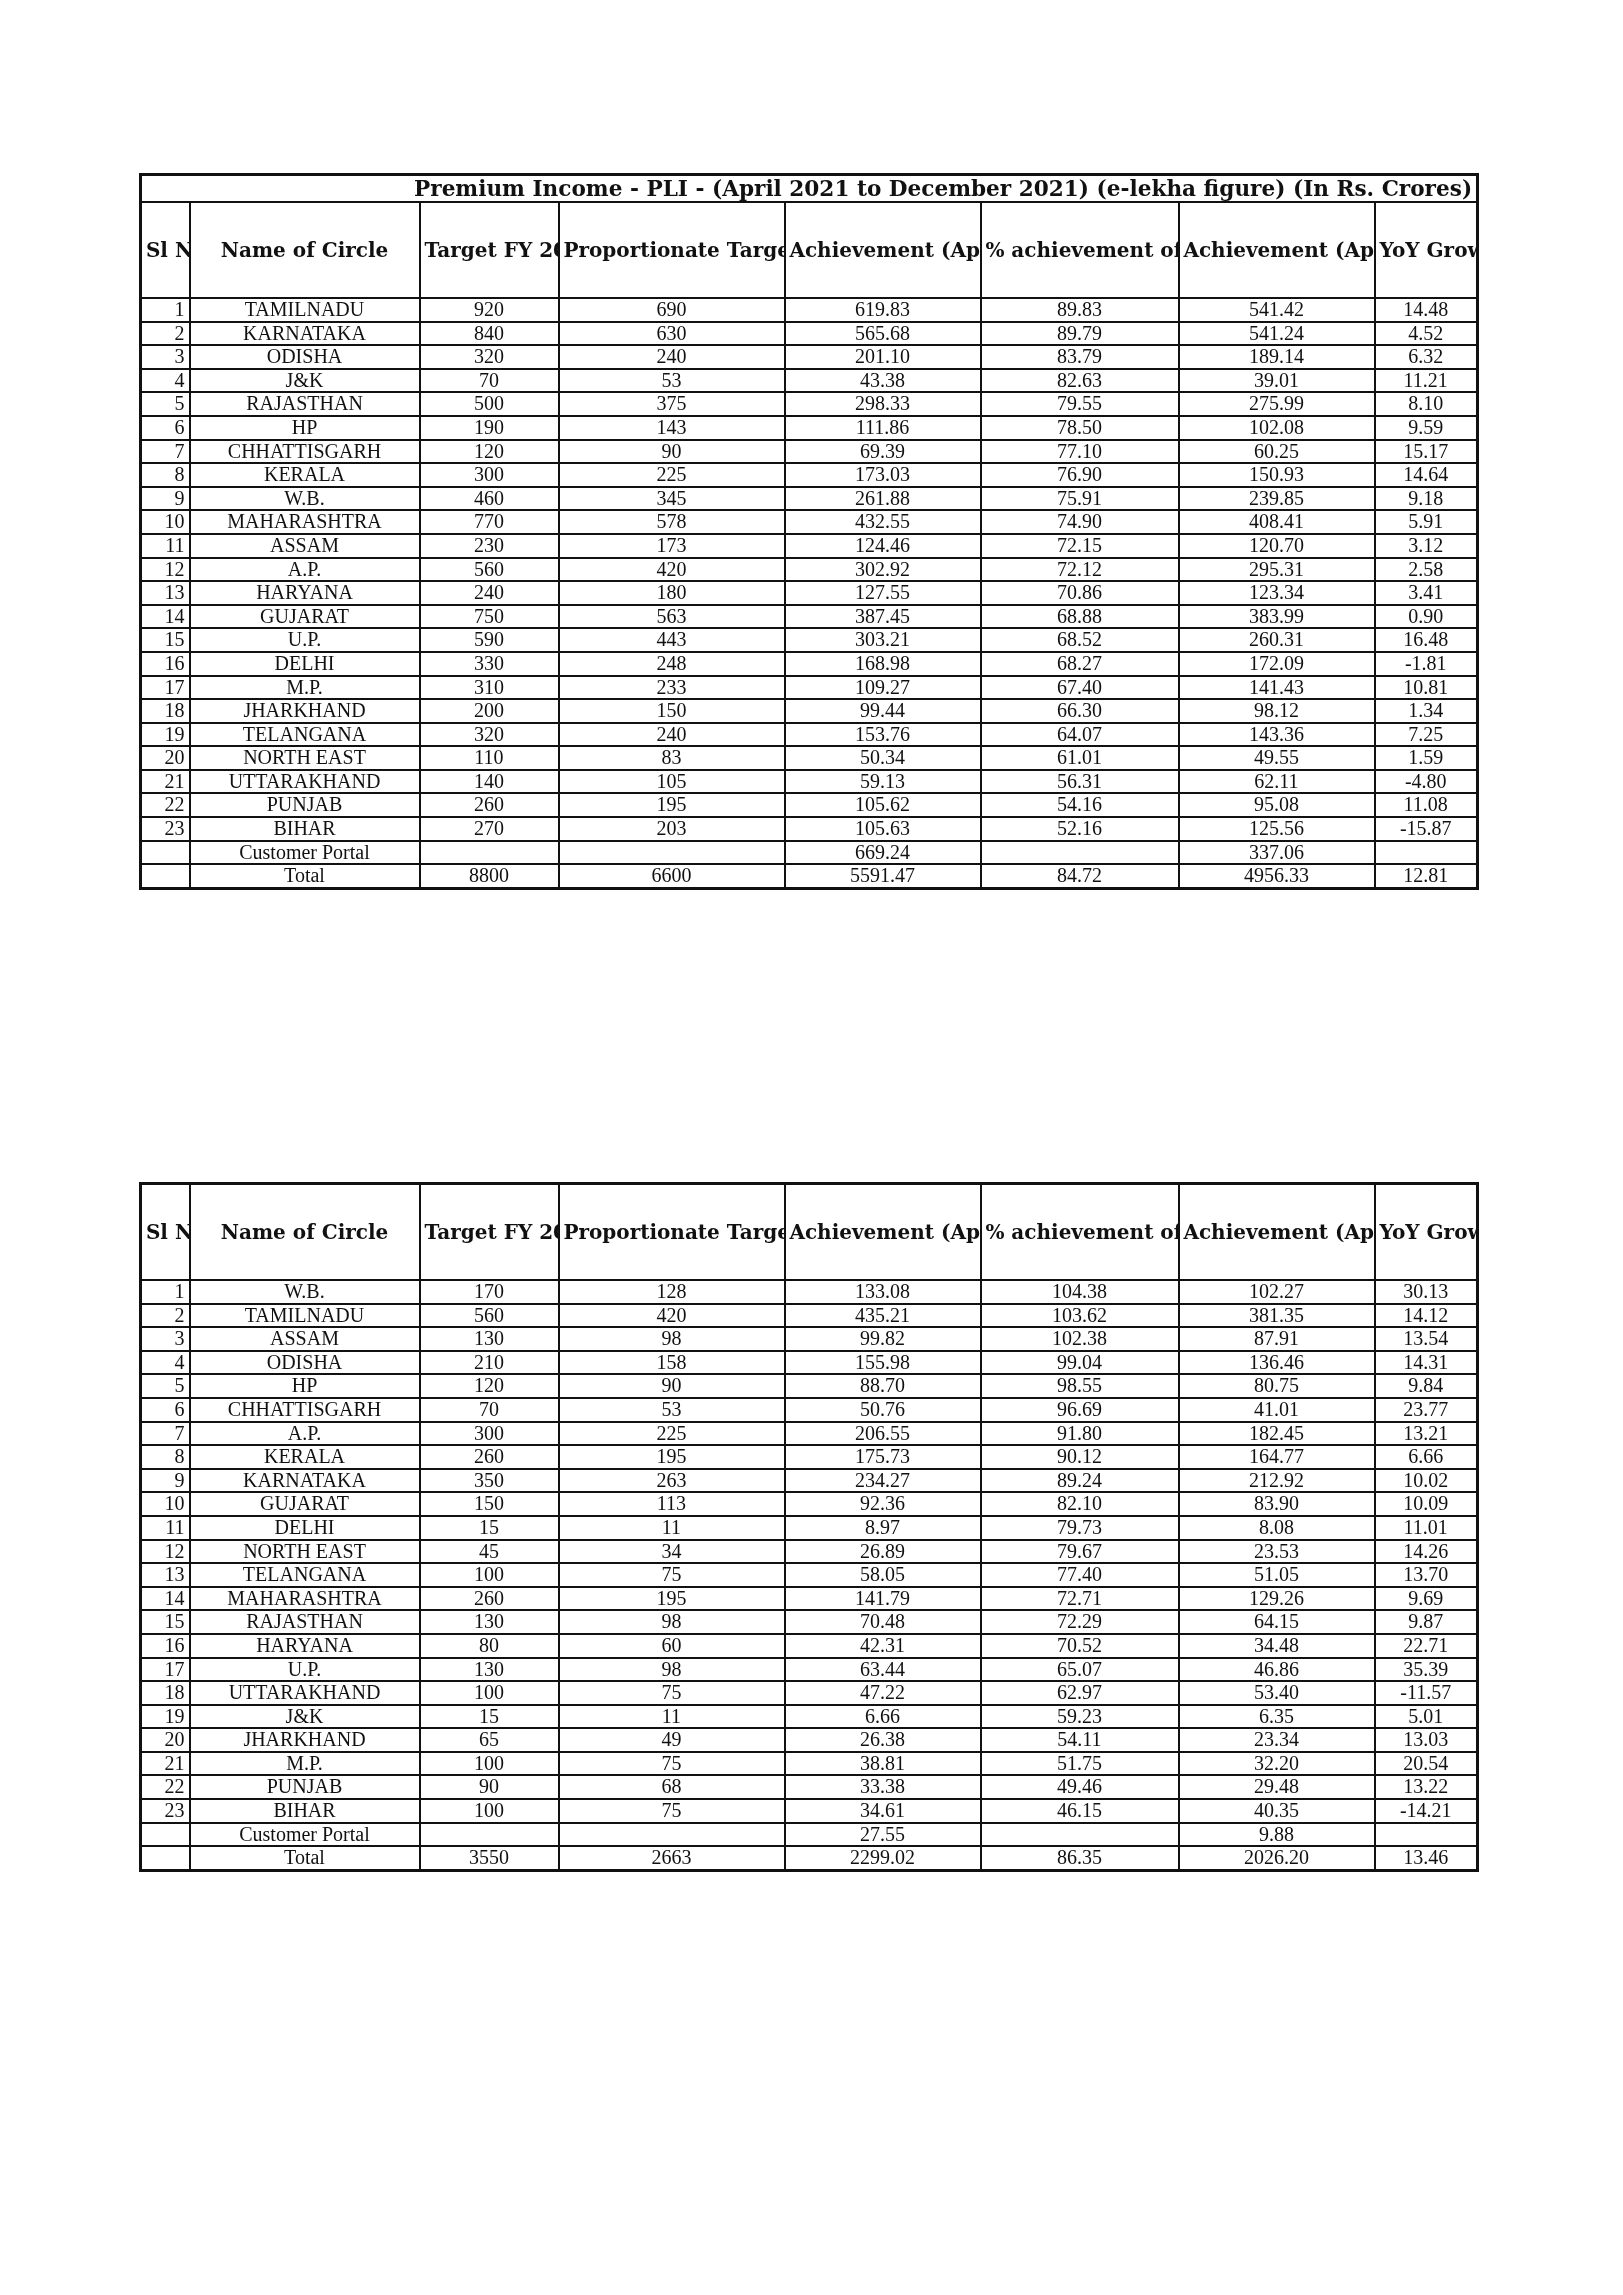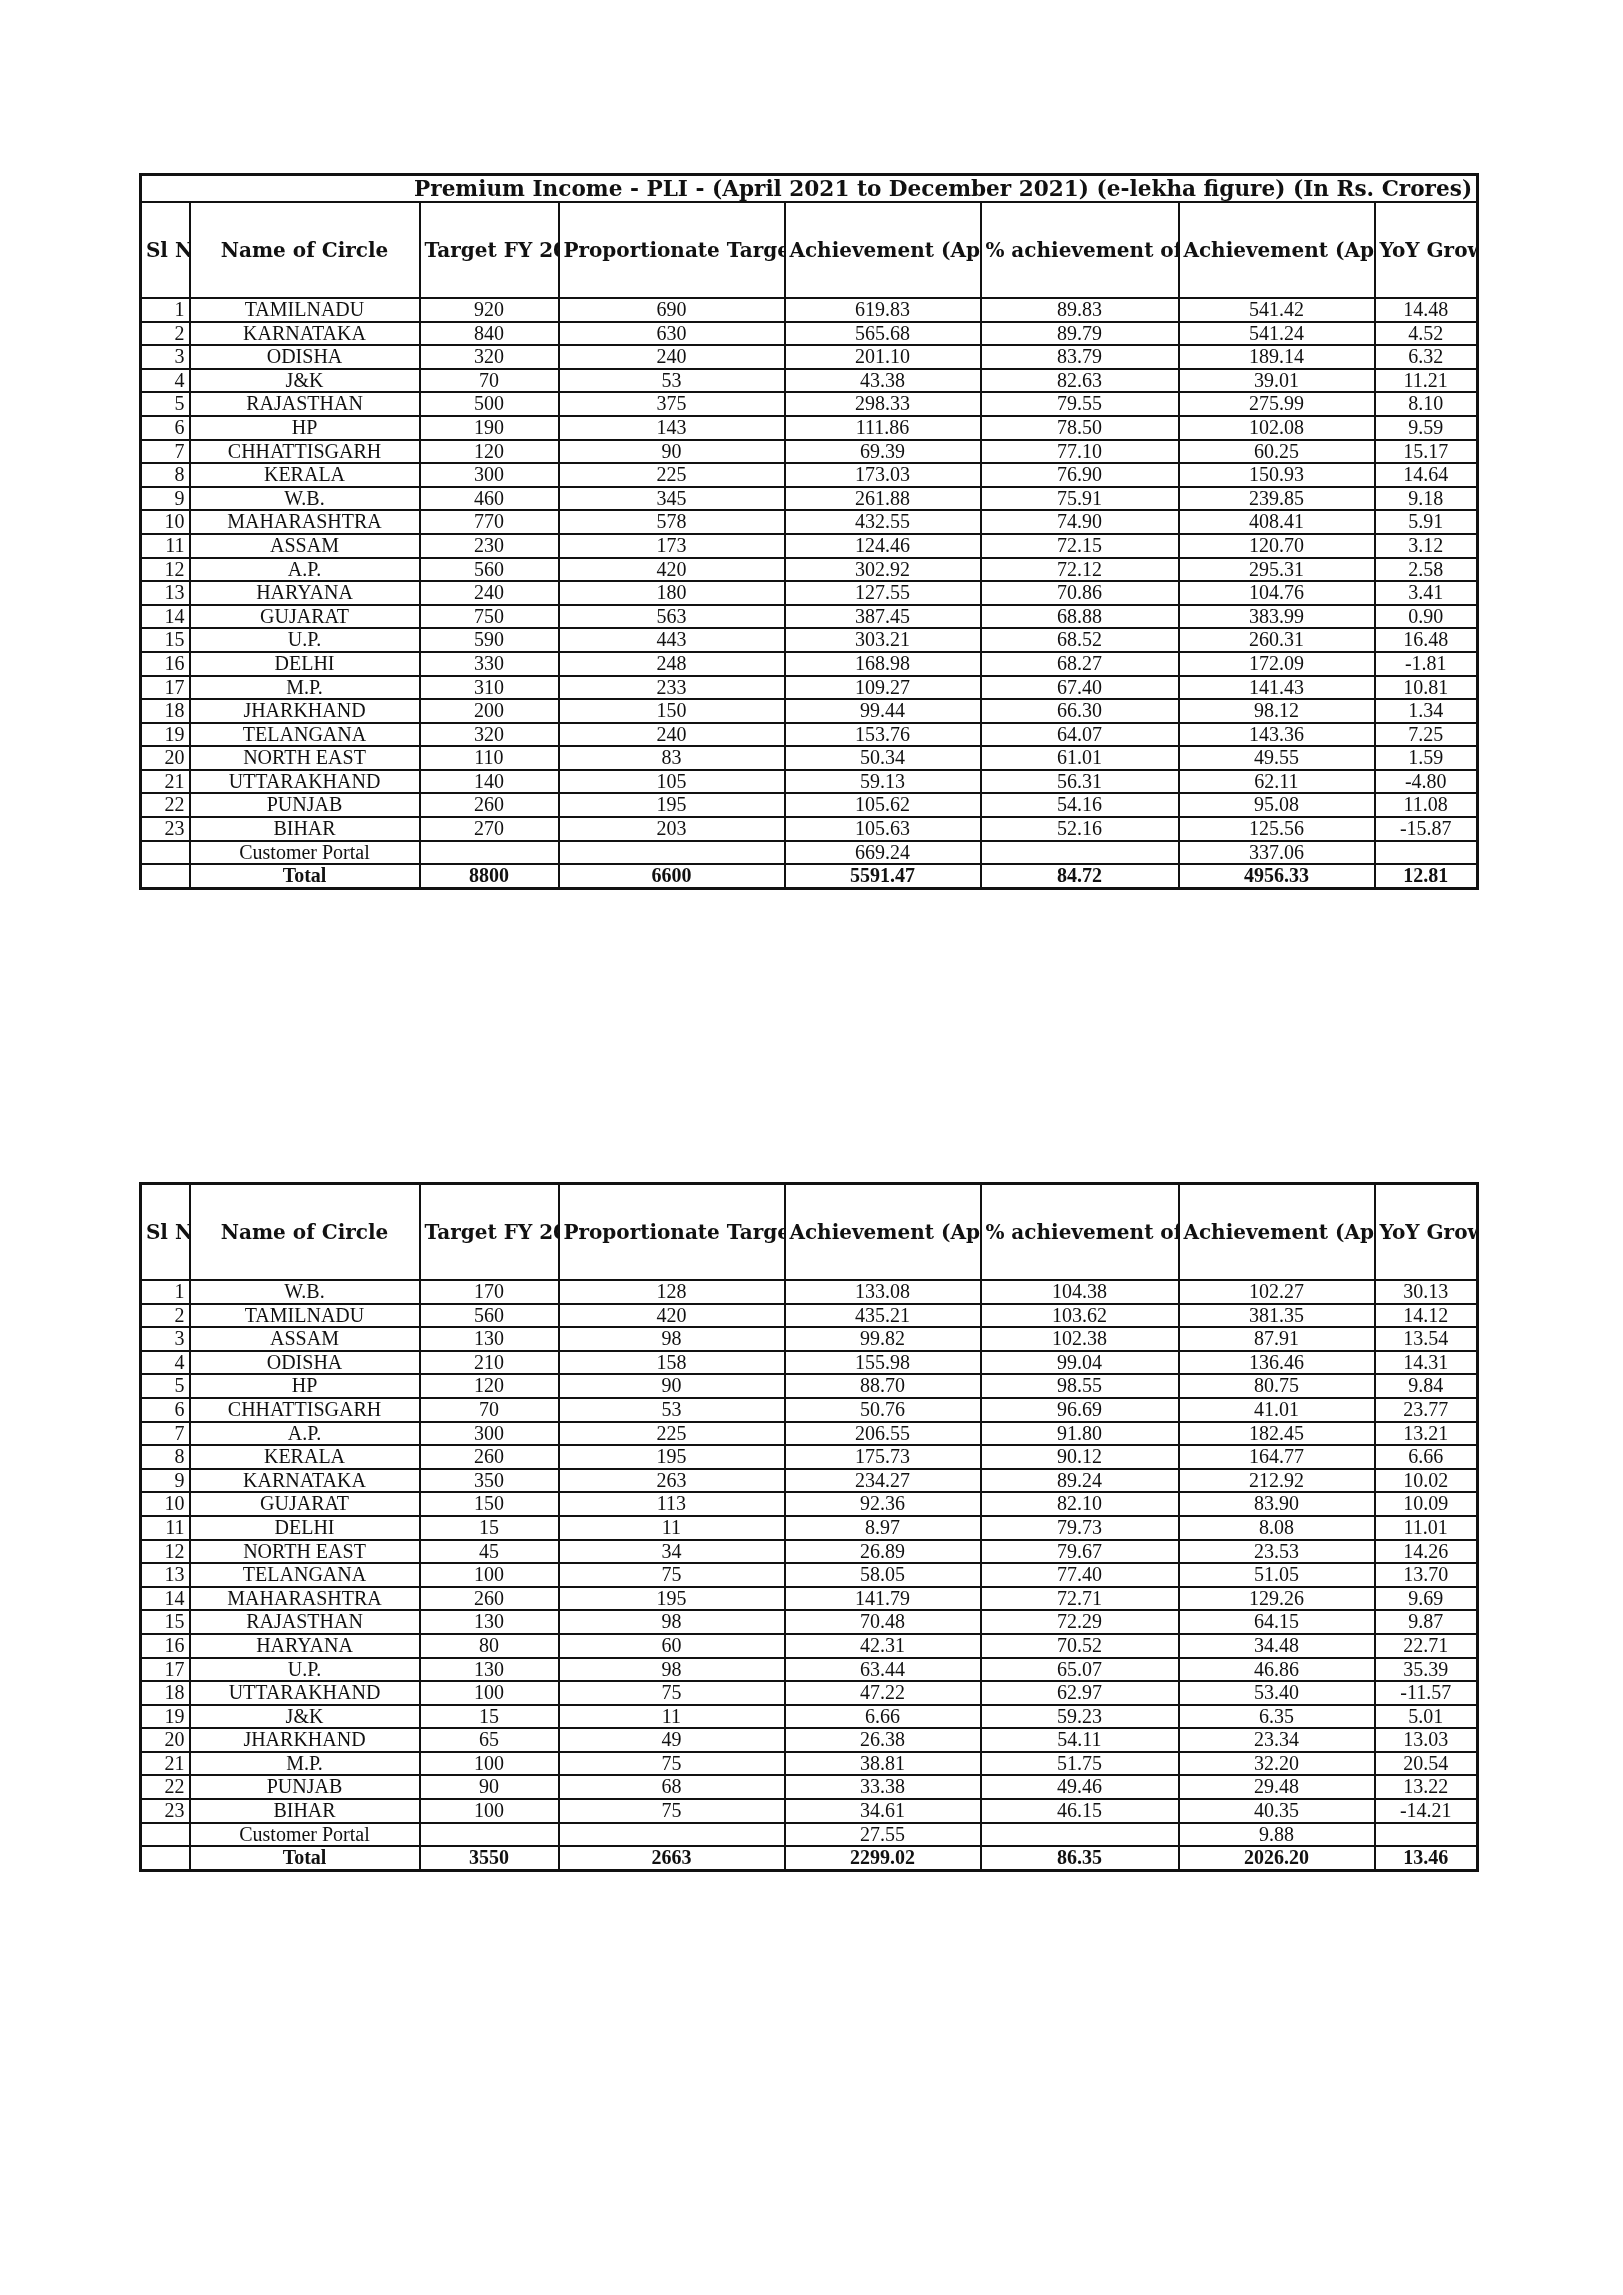--- a/index.html
+++ b/index.html
@@ -43,21 +43,21 @@
       font-size: 20px;
       line-height: 21.6px;
       height: 21.6px;
       text-align: center;
       vertical-align: middle;
       font-family: "Liberation Serif", "DejaVu Serif", serif;
     }
     #pli tr.data td { height: 21.6px; }
     #rpli tr.data td { height: 21px; }
     tr.data td.sl { text-align: right; padding-right: 3.9px; }
-    tr.bold td { font-weight: bold; }
+    tr.bold td { font-weight: normal; }
     #pli { top: 173px; }
     #rpli { top: 1182px; }
   </style>
 </head>
 <body>
 
 <table class="report" id="pli">
   <colgroup>
     <col style="width:49px">
       <col style="width:230px">
@@ -204,21 +204,21 @@
         <td>295.31</td>
         <td>2.58</td>
       </tr>
       <tr class="data">
         <td class="sl">13</td>
         <td>HARYANA</td>
         <td>240</td>
         <td>180</td>
         <td>127.55</td>
         <td>70.86</td>
-        <td>104.76</td>
+        <td>123.34</td>
         <td>3.41</td>
       </tr>
       <tr class="data">
         <td class="sl">14</td>
         <td>GUJARAT</td>
         <td>750</td>
         <td>563</td>
         <td>387.45</td>
         <td>68.88</td>
         <td>383.99</td>

